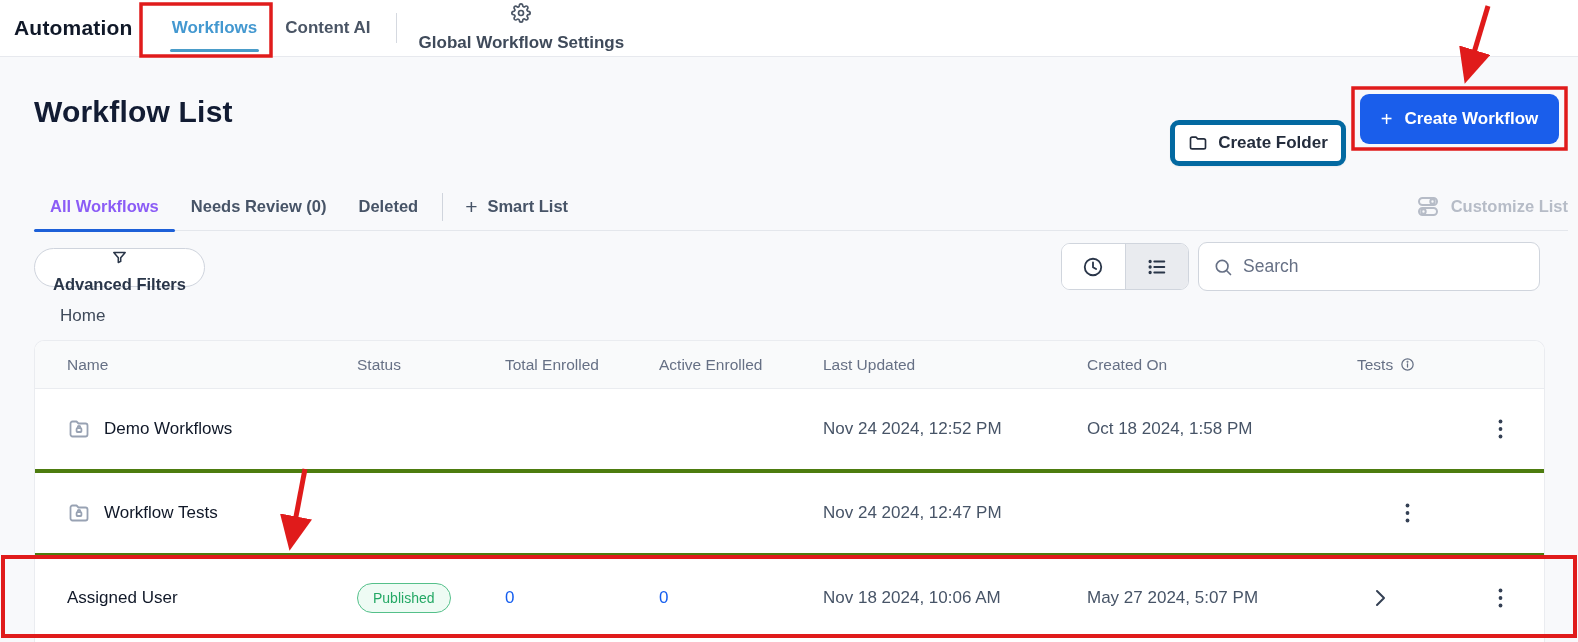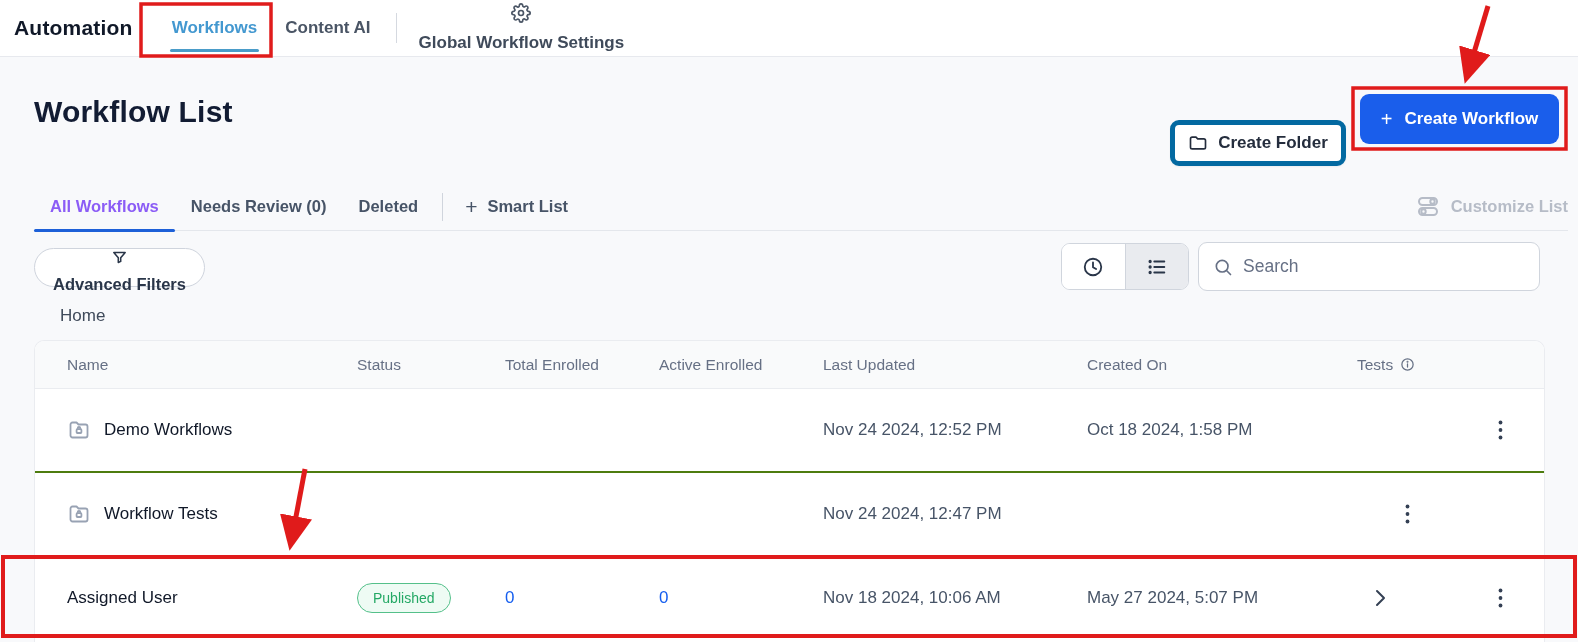--- a/index.html
+++ b/index.html
@@ -97,21 +97,21 @@
     background:#fff; border:1px solid #eaecf0; border-bottom:none;
     border-radius:10px 10px 0 0; overflow:hidden;
   }
   .trow {
     display:grid;
     grid-template-columns:290px 148px 154px 164px 264px 270px 100px 1fr;
     align-items:center; padding-left:32px;
   }
   .thead { height:48px; background:#f9fafb; color:#667085; font-size:15.5px; border-bottom:1px solid #eaecf0; }
   .th { display:flex; align-items:center; gap:7px; }
-  .tbody-row { height:84px; font-size:17px; border-bottom:2px solid #4d7c0f; background:#fff; }
+  .tbody-row { height:84px; font-size:17px; border-bottom:4px solid #4d7c0f; background:#fff; }
   .tbody-row:last-child { border-bottom:none; height:81px; }
   .name-cell { display:flex; align-items:center; gap:13px; font-weight:500; color:#101828; }
   .date-cell { color:#475467; }
   .num-link { color:#155eef; font-weight:500; cursor:pointer; }
   .badge-published {
     display:inline-flex; align-items:center; justify-content:center;
     padding:6px 15px; border:1px solid #54c08a; background:#eefbf4;
     color:#24a865; font-size:14px; border-radius:17px;
   }
   .cell-actions { display:flex; align-items:center; }

